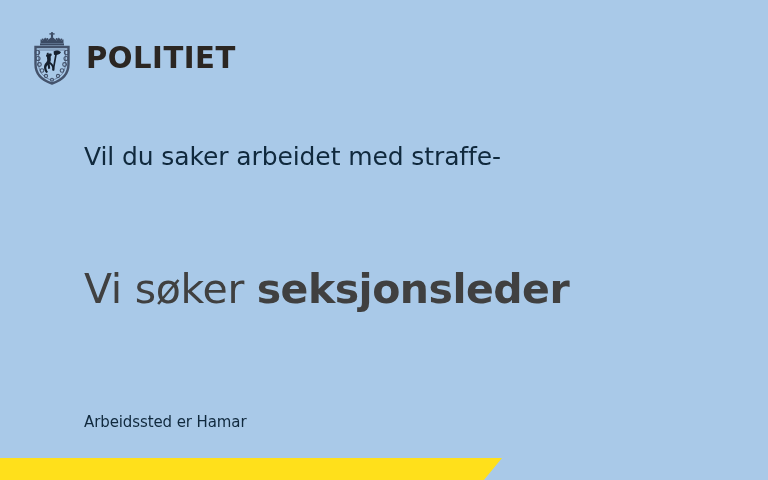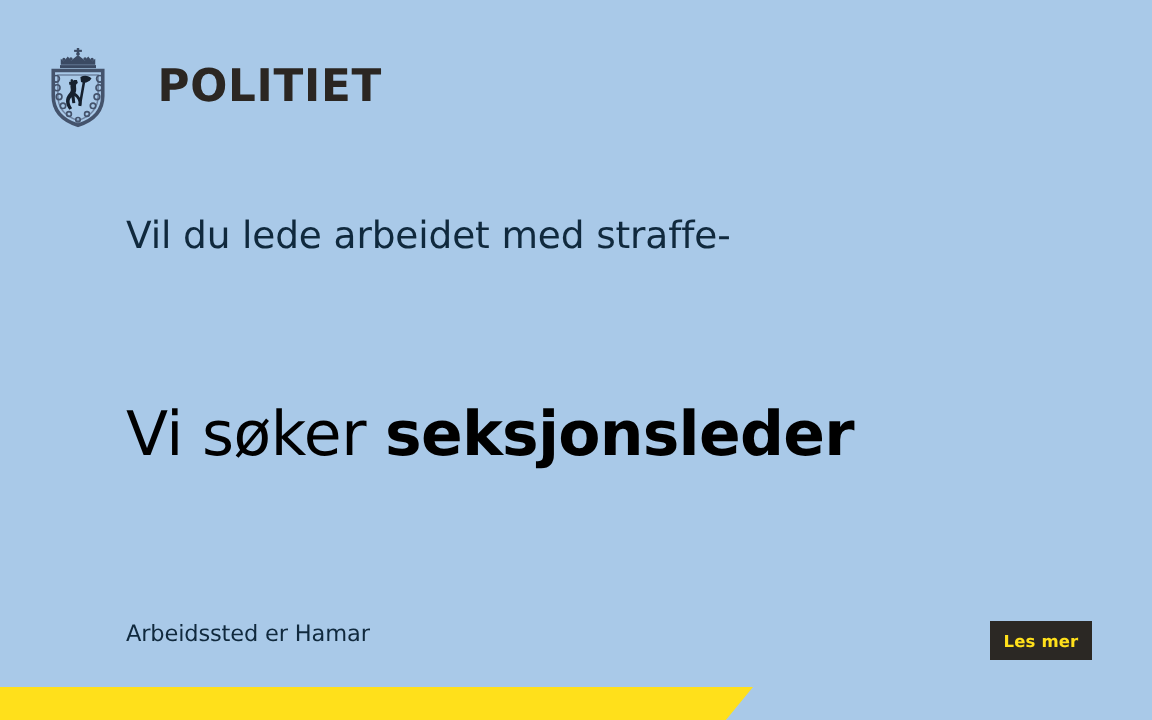--- a/index.html
+++ b/index.html
@@ -23,21 +23,21 @@
     overflow: hidden;
   }
 
   
   .logo-lockup {
     position: absolute;
     left: 28px;
     top: 31px;
     display: flex;
     align-items: center;
-    gap: 29px;
+    gap: 10px;
     text-align: right;
   }
   .coat-of-arms {
     width: 48px;
     height: 54px;
     display: block;
   }
   .wordmark {
     font-family: "DejaVu Sans", "Liberation Sans", sans-serif;
     font-size: 30px;
@@ -68,21 +68,21 @@
   }
 
   
   .headline {
     position: absolute;
     left: 84px;
     top: 266px;
     font-size: 41px;
     font-weight: 400;
     line-height: 1.15;
-    color: #000000;
+    color: #404040;
     white-space: nowrap;
     letter-spacing: -0.3px;
   }
   .headline .emphasis {
     font-weight: 700;
     letter-spacing: -0.5px;
   }
 
   
   .location {
@@ -187,26 +187,23 @@
           <rect x="26.0" y="20.2" width="1.7" height="19.5" rx="0.6" transform="rotate(10 26.8 30)"></rect>
 
           <path d="M25.6 20.4 c2.6 -1.4 5.6 -1.0 7.4 0.9 c-1.5 2.4 -4.4 3.4 -7.0 2.4 Z"></path>
         </g>
       </svg>
     </span>
     <span class="wordmark">POLITIET</span>
   </div>
 
   <div class="lead">
-    <span class="lead-line">Vil du lede arbeidet med straffe-</span>
+    <span class="lead-line">Vil du saker arbeidet med straffe-</span>
   </div>
 
   <div class="headline"><span>Vi søker </span><span class="emphasis">seksjonsleder</span></div>
 
   <div class="location">Arbeidssted er Hamar</div>
 
-  <button class="cta-button">
-    <span class="cta-label">Les mer</span>
-  </button>
 
   <div class="accent-band"></div>
 
 </div>
 
 </body></html>

